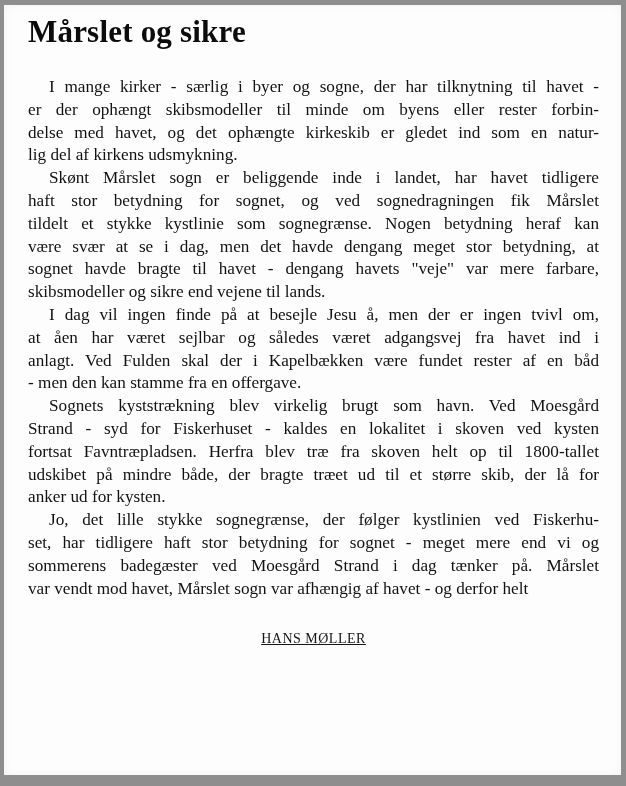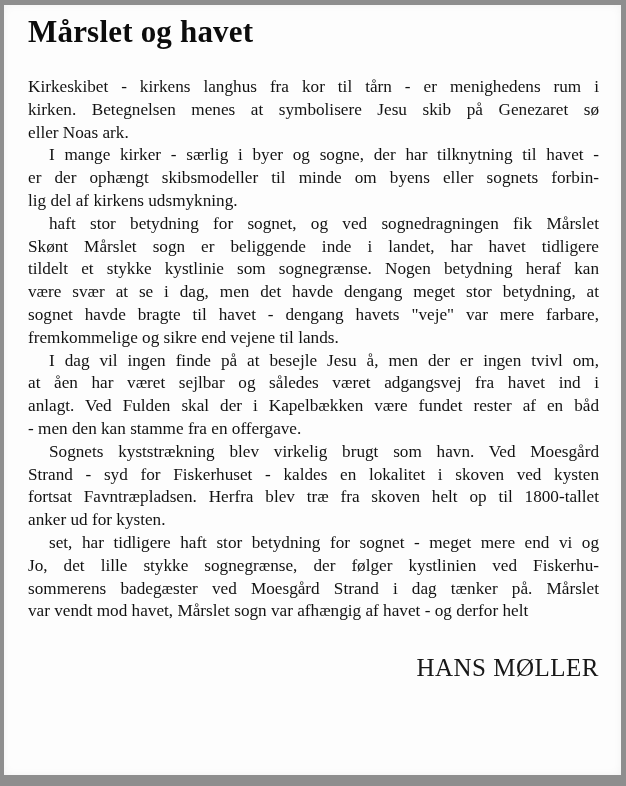--- a/index.html
+++ b/index.html
@@ -50,65 +50,63 @@
     text-align-last: justify;
   }
   .para .tline:last-child {
     text-align-last: left;
   }
   .para.indent .tline:first-child {
     text-indent: 21px;
   }
   .signature {
     margin-top: 31px;
-    text-align: right;
-    font-size: 25px;
+    text-align: center;
+    font-size: 14px;
     letter-spacing: 0.5px;
     color: #171717;
+    text-decoration: underline;
   }
 </style>
 </head>
 <body>
 
 <div class="frame">
   <div class="page">
-    <h1 class="title">Mårslet og havet</h1>
+    <h1 class="title">Mårslet og sikre</h1>
     <div class="body">
-        <p class="para">
-          <span class="tline">Kirkeskibet - kirkens langhus fra kor til tårn - er menighedens rum i</span>
-          <span class="tline">kirken. Betegnelsen menes at symbolisere Jesu skib på Genezaret sø</span>
-          <span class="tline">eller Noas ark.</span>
-        </p>
         <p class="para indent">
           <span class="tline">I mange kirker - særlig i byer og sogne, der har tilknytning til havet -</span>
-          <span class="tline">er der ophængt skibsmodeller til minde om byens eller sognets forbin-</span>
+          <span class="tline">er der ophængt skibsmodeller til minde om byens eller rester forbin-</span>
+          <span class="tline">delse med havet, og det ophængte kirkeskib er gledet ind som en natur-</span>
           <span class="tline">lig del af kirkens udsmykning.</span>
         </p>
         <p class="para indent">
+          <span class="tline">Skønt Mårslet sogn er beliggende inde i landet, har havet tidligere</span>
           <span class="tline">haft stor betydning for sognet, og ved sognedragningen fik Mårslet</span>
-          <span class="tline">Skønt Mårslet sogn er beliggende inde i landet, har havet tidligere</span>
           <span class="tline">tildelt et stykke kystlinie som sognegrænse. Nogen betydning heraf kan</span>
           <span class="tline">være svær at se i dag, men det havde dengang meget stor betydning, at</span>
           <span class="tline">sognet havde bragte til havet - dengang havets "veje" var mere farbare,</span>
-          <span class="tline">fremkommelige og sikre end vejene til lands.</span>
+          <span class="tline">skibsmodeller og sikre end vejene til lands.</span>
         </p>
         <p class="para indent">
           <span class="tline">I dag vil ingen finde på at besejle Jesu å, men der er ingen tvivl om,</span>
           <span class="tline">at åen har været sejlbar og således været adgangsvej fra havet ind i</span>
           <span class="tline">anlagt. Ved Fulden skal der i Kapelbækken være fundet rester af en båd</span>
           <span class="tline">- men den kan stamme fra en offergave.</span>
         </p>
         <p class="para indent">
           <span class="tline">Sognets kyststrækning blev virkelig brugt som havn. Ved Moesgård</span>
           <span class="tline">Strand - syd for Fiskerhuset - kaldes en lokalitet i skoven ved kysten</span>
           <span class="tline">fortsat Favntræpladsen. Herfra blev træ fra skoven helt op til 1800-tallet</span>
+          <span class="tline">udskibet på mindre både, der bragte træet ud til et større skib, der lå for</span>
           <span class="tline">anker ud for kysten.</span>
         </p>
         <p class="para indent">
+          <span class="tline">Jo, det lille stykke sognegrænse, der følger kystlinien ved Fiskerhu-</span>
           <span class="tline">set, har tidligere haft stor betydning for sognet - meget mere end vi og</span>
-          <span class="tline">Jo, det lille stykke sognegrænse, der følger kystlinien ved Fiskerhu-</span>
           <span class="tline">sommerens badegæster ved Moesgård Strand i dag tænker på. Mårslet</span>
           <span class="tline">var vendt mod havet, Mårslet sogn var afhængig af havet - og derfor helt</span>
         </p>
       </div>
     <div class="signature">HANS MØLLER</div>
   </div>
 </div>
 
 </body></html>

